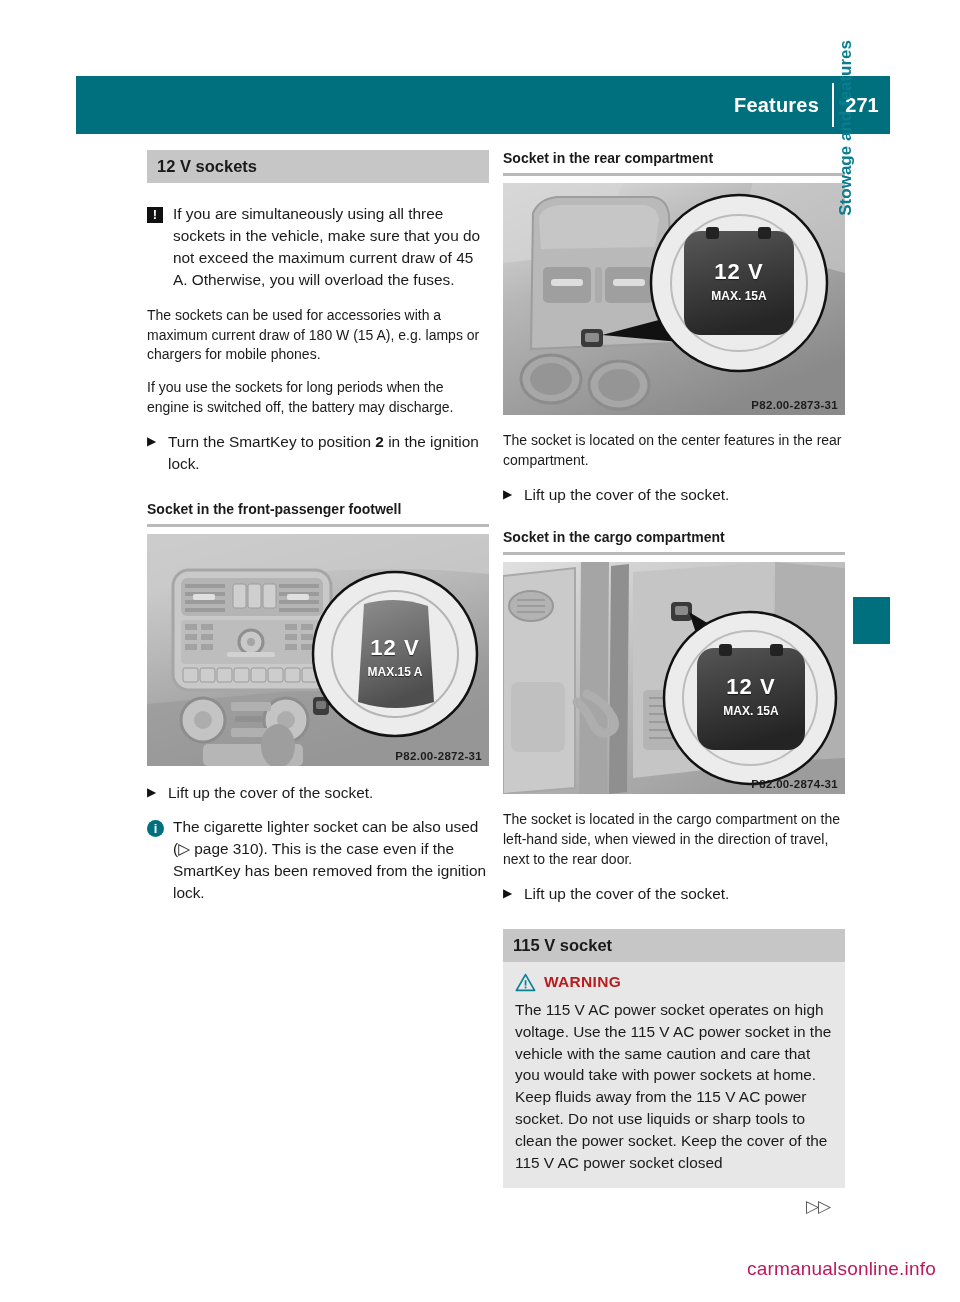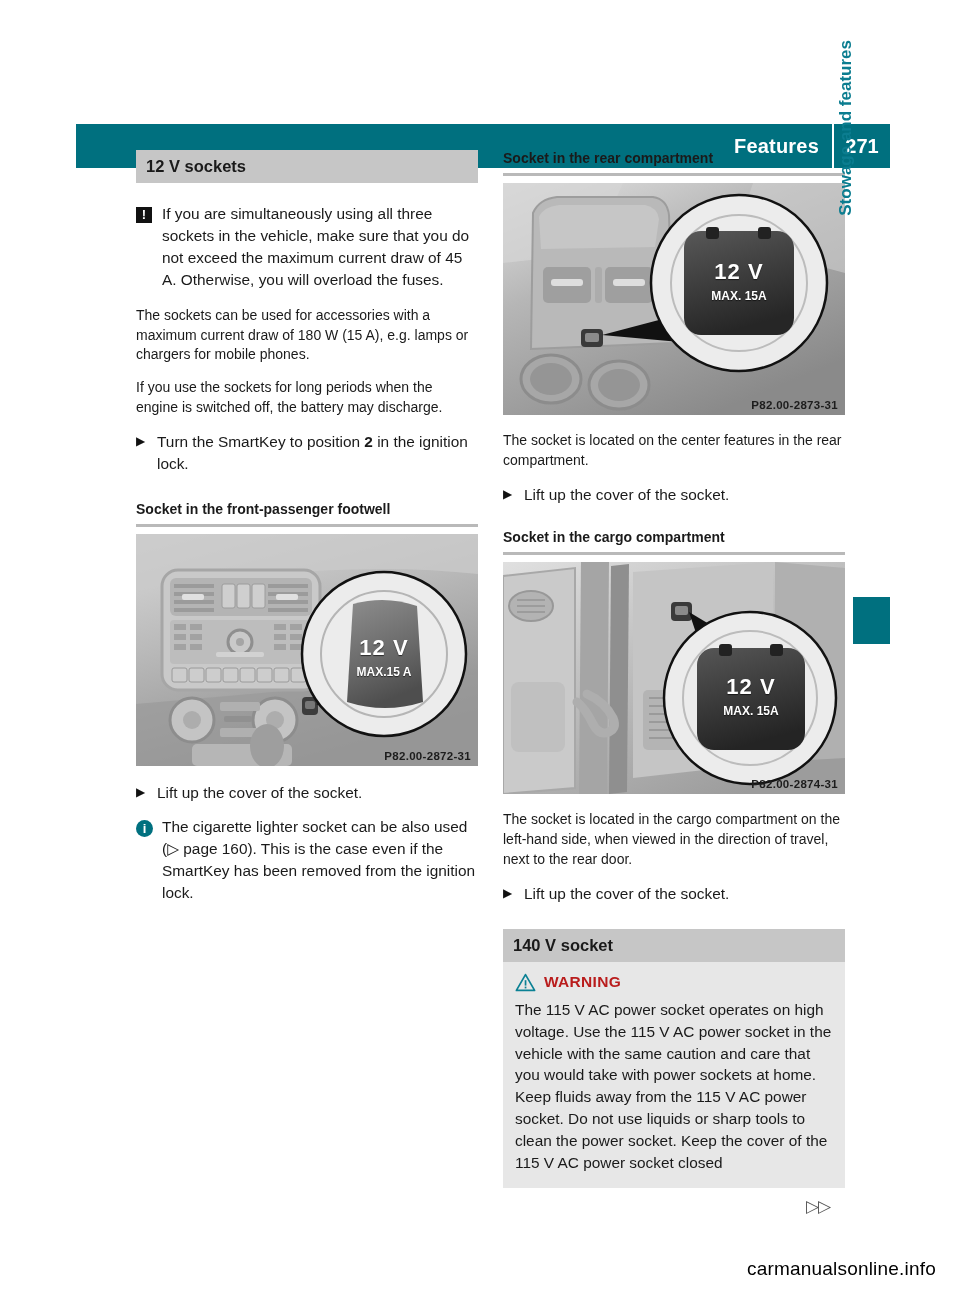--- a/index.html
+++ b/index.html
@@ -15,26 +15,25 @@
     color: #1a1a1a;
     overflow: hidden;
   }
 
   
   .header-bar {
     position: absolute;
     left: 76px;
     top: 76px;
     width: 814px;
-    height: 44px;
+    height: 58px;
     background: #00707f;
     display: flex;
     align-items: center;
     justify-content: flex-end;
-    margin-top: 48px;
   }
   .header-title {
     color: #ffffff;
     font-size: 20px;
     font-weight: bold;
     letter-spacing: 0.2px;
     padding-right: 13px;
   }
   .header-sep {
     width: 2px;
@@ -48,21 +47,21 @@
     width: 56px;
     text-align: center;
   }
 
   
   .col {
     position: absolute;
     width: 342px;
     top: 150px;
   }
-  .col-left  { left: 136px; }
+  .col-left  { left: 147px; }
   .col-right { left: 503px; }
 
   
   .h-gray {
     background: #c6c6c6;
     font-size: 16.5px;
     font-weight: bold;
     padding: 7px 10px 8px 10px;
     margin: 0 0 20px 0;
     line-height: 1.1;
@@ -231,21 +230,21 @@
     letter-spacing: -1px;
   }
 
   
   .watermark {
     position: absolute;
     left: 0;
     top: 1258px;
     width: 936px;
     text-align: right;
-    color: #000000;
+    color: #be185d;
     font-size: 19px;
     letter-spacing: 0.2px;
   }
 </style>
 </head>
 <body>
 
 <div class="header-bar">
   <span class="header-title">Features</span>
   <span class="header-sep"></span>
@@ -367,21 +366,21 @@
     <div class="fig-caption">P82.00-2872-31</div>
   </div>
 
   <div class="step">
     <span class="arrow">▶</span>
     <span class="step-text">Lift up the cover of the socket.</span>
   </div>
 
   <div class="note-block">
     <span class="icon-info">i</span>
-    <span class="note-text"><span>The cigarette lighter socket can be also used (</span><span>▷&nbsp;</span><span>page 160</span><span>). This is the case even if the SmartKey has been removed from the ignition lock.</span></span>
+    <span class="note-text"><span>The cigarette lighter socket can be also used (</span><span>▷&nbsp;</span><span>page 310</span><span>). This is the case even if the SmartKey has been removed from the ignition lock.</span></span>
   </div>
 
 </div>
 
 <div class="col col-right">
 
   <div class="h-rule">Socket in the rear compartment</div>
 
   <div class="figure" style="height:232px;">
     <svg width="342" height="232" viewBox="0 0 342 232">
@@ -503,21 +502,21 @@
     <div class="fig-caption">P82.00-2874-31</div>
   </div>
 
   <p class="body">The socket is located in the cargo compartment on the left-hand side, when viewed in the direction of travel, next to the rear door.</p>
 
   <div class="step" style="margin-bottom:24px;">
     <span class="arrow">▶</span>
     <span class="step-text">Lift up the cover of the socket.</span>
   </div>
 
-  <div class="h-gray" style="margin-bottom:0;">140 V socket</div>
+  <div class="h-gray" style="margin-bottom:0;">115 V socket</div>
 
   <div class="warn-box">
     <div class="warn-head">
       <svg width="21" height="19" viewBox="0 0 21 19">
         <path d="M10.5 1.6 L19.6 17.4 L1.4 17.4 Z" fill="none" stroke="#0b8194" stroke-width="1.7" stroke-linejoin="round"></path>
         <rect x="9.7" y="7.2" width="1.7" height="5.4" fill="#0b8194"></rect>
         <rect x="9.7" y="13.6" width="1.7" height="1.8" fill="#0b8194"></rect>
       </svg>
       <span class="warn-title">WARNING</span>
     </div>

